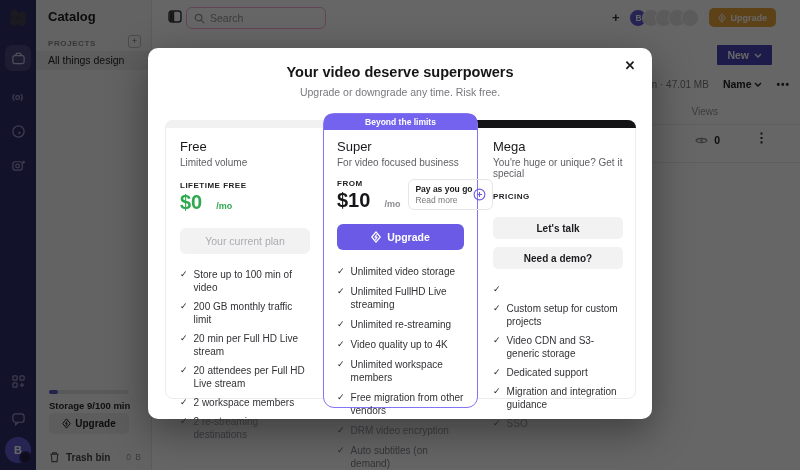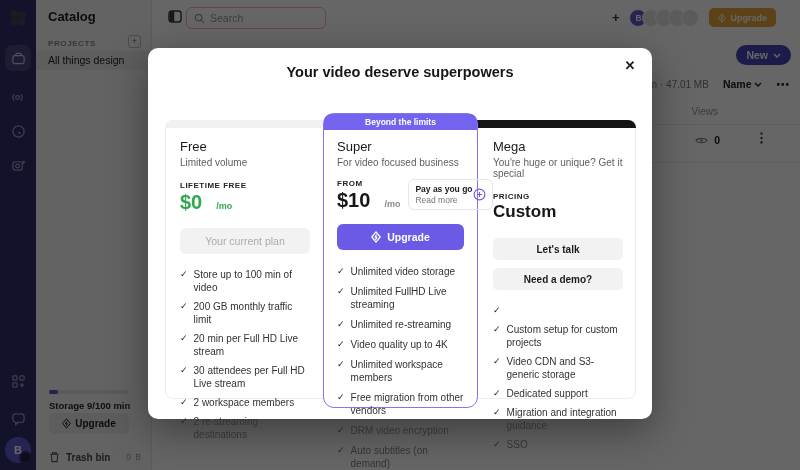--- a/index.html
+++ b/index.html
@@ -35,21 +35,21 @@
   .tb-toggle { position:absolute; left:16px; top:10px; color:#3a3a40; }
   .search { position:absolute; left:34px; top:7px; width:140px; height:22px; border:1px solid #f9a8d4; border-radius:6px; display:flex; align-items:center; padding:0 7px; color:#97979c; gap:5px; background:#fff; }
   .search .ph { font-size:10.5px; color:#97979c; }
   .tb-right { position:absolute; right:24px; top:8px; display:flex; align-items:center; }
   .tb-plus { font-size:13px; color:#3a3a40; font-weight:bold; margin-right:10px; }
   .mini-av { width:18px; height:18px; border-radius:50%; background:#5f5bd0; color:#fff; font-size:8.5px; font-weight:bold; display:flex; align-items:center; justify-content:center; border:1.5px solid #fff; }
   .ghost-av { width:18px; height:18px; border-radius:50%; background:#e4e4e6; border:1.5px solid #fff; margin-left:-5px; }
   .tb-upgrade { margin-left:10px; height:19px; padding:0 9px; background:#e9a63a; border:none; border-radius:5px; color:#fff; font-size:9px; font-weight:bold; display:flex; align-items:center; gap:4px; font-family:inherit; }
 
   .content { position:absolute; left:152px; top:36px; width:648px; height:434px; background:#fff; }
-  .new-btn { position:absolute; right:9px; top:9px; height:20px; padding:0 10px; background:#4a44b8; border:none; border-radius:10px; color:#fff; font-size:10.5px; font-weight:bold; display:flex; align-items:center; gap:5px; font-family:inherit; }
+  .new-btn { position:absolute; right:28px; top:9px; height:20px; padding:0 10px; background:#4a44b8; border:none; border-radius:1px; color:#fff; font-size:10.5px; font-weight:bold; display:flex; align-items:center; gap:5px; font-family:inherit; }
   .meta-row { position:absolute; right:10px; top:42px; display:flex; align-items:center; gap:14px; }
   .meta-summary { font-size:10px; color:#7b7b80; }
   .meta-sort { font-size:10.5px; font-weight:bold; color:#232327; display:flex; align-items:center; gap:3px; }
   .meta-more { font-size:10px; color:#2a2a2e; letter-spacing:1px; font-weight:bold; }
   .views-h { position:absolute; right:82px; top:70px; font-size:10px; color:#96969b; }
   .hline { position:absolute; left:0; right:0; height:1px; background:#ececee; }
   .row-views { position:absolute; right:80px; top:98px; display:flex; align-items:center; gap:6px; color:#6f6f74; }
   .row-views .v-num { font-size:10.5px; color:#232327; font-weight:bold; }
   .row-kebab { position:absolute; right:32px; top:94px; font-size:13px; color:#232327; font-weight:bold; }
 
@@ -255,20 +255,21 @@
     </div>
     <div class="row-kebab">⋮</div>
     <div class="hline" style="top:126px"></div>
   </div>
 
   <div class="overlay"></div>
 
   <div class="modal">
     <button class="m-close">✕</button>
     <div class="m-title">Your video deserve superpowers</div>
+    <div class="m-sub">Upgrade or downgrade any time. Risk free.</div>
 
     <div class="plans">
       <div class="strip-free"></div>
       <div class="strip-mega"></div>
 
       <div class="col free">
         <div class="p-name">Free</div>
         <div class="p-tag">Limited volume</div>
         <div class="p-label">LIFETIME FREE</div>
         <div class="p-price green">
@@ -283,38 +284,37 @@
             <div class="feat">
               <span class="check">✓</span>
               <span class="feat-text">200 GB monthly traffic limit</span>
             </div>
             <div class="feat">
               <span class="check">✓</span>
               <span class="feat-text">20 min per Full HD Live stream</span>
             </div>
             <div class="feat">
               <span class="check">✓</span>
-              <span class="feat-text">30 attendees per Full HD Live stream</span>
+              <span class="feat-text">20 attendees per Full HD Live stream</span>
             </div>
             <div class="feat">
               <span class="check">✓</span>
               <span class="feat-text">2 workspace members</span>
             </div>
             <div class="feat">
               <span class="check">✓</span>
               <span class="feat-text">2 re-streaming destinations</span>
             </div>
           </div>
       </div>
 
       <div class="col mega">
         <div class="p-name">Mega</div>
         <div class="p-tag">You're huge or unique? Get it special</div>
         <div class="p-label">PRICING</div>
-        <div class="p-custom">Custom</div>
         <button class="btn-gray first">Let's talk</button>
         <button class="btn-gray">Need a demo?</button>
         <div class="feats">
             <div class="feat">
               <span class="check">✓</span>
             </div>
             <div class="feat">
               <span class="check">✓</span>
               <span class="feat-text">Custom setup for custom projects</span>
             </div>

